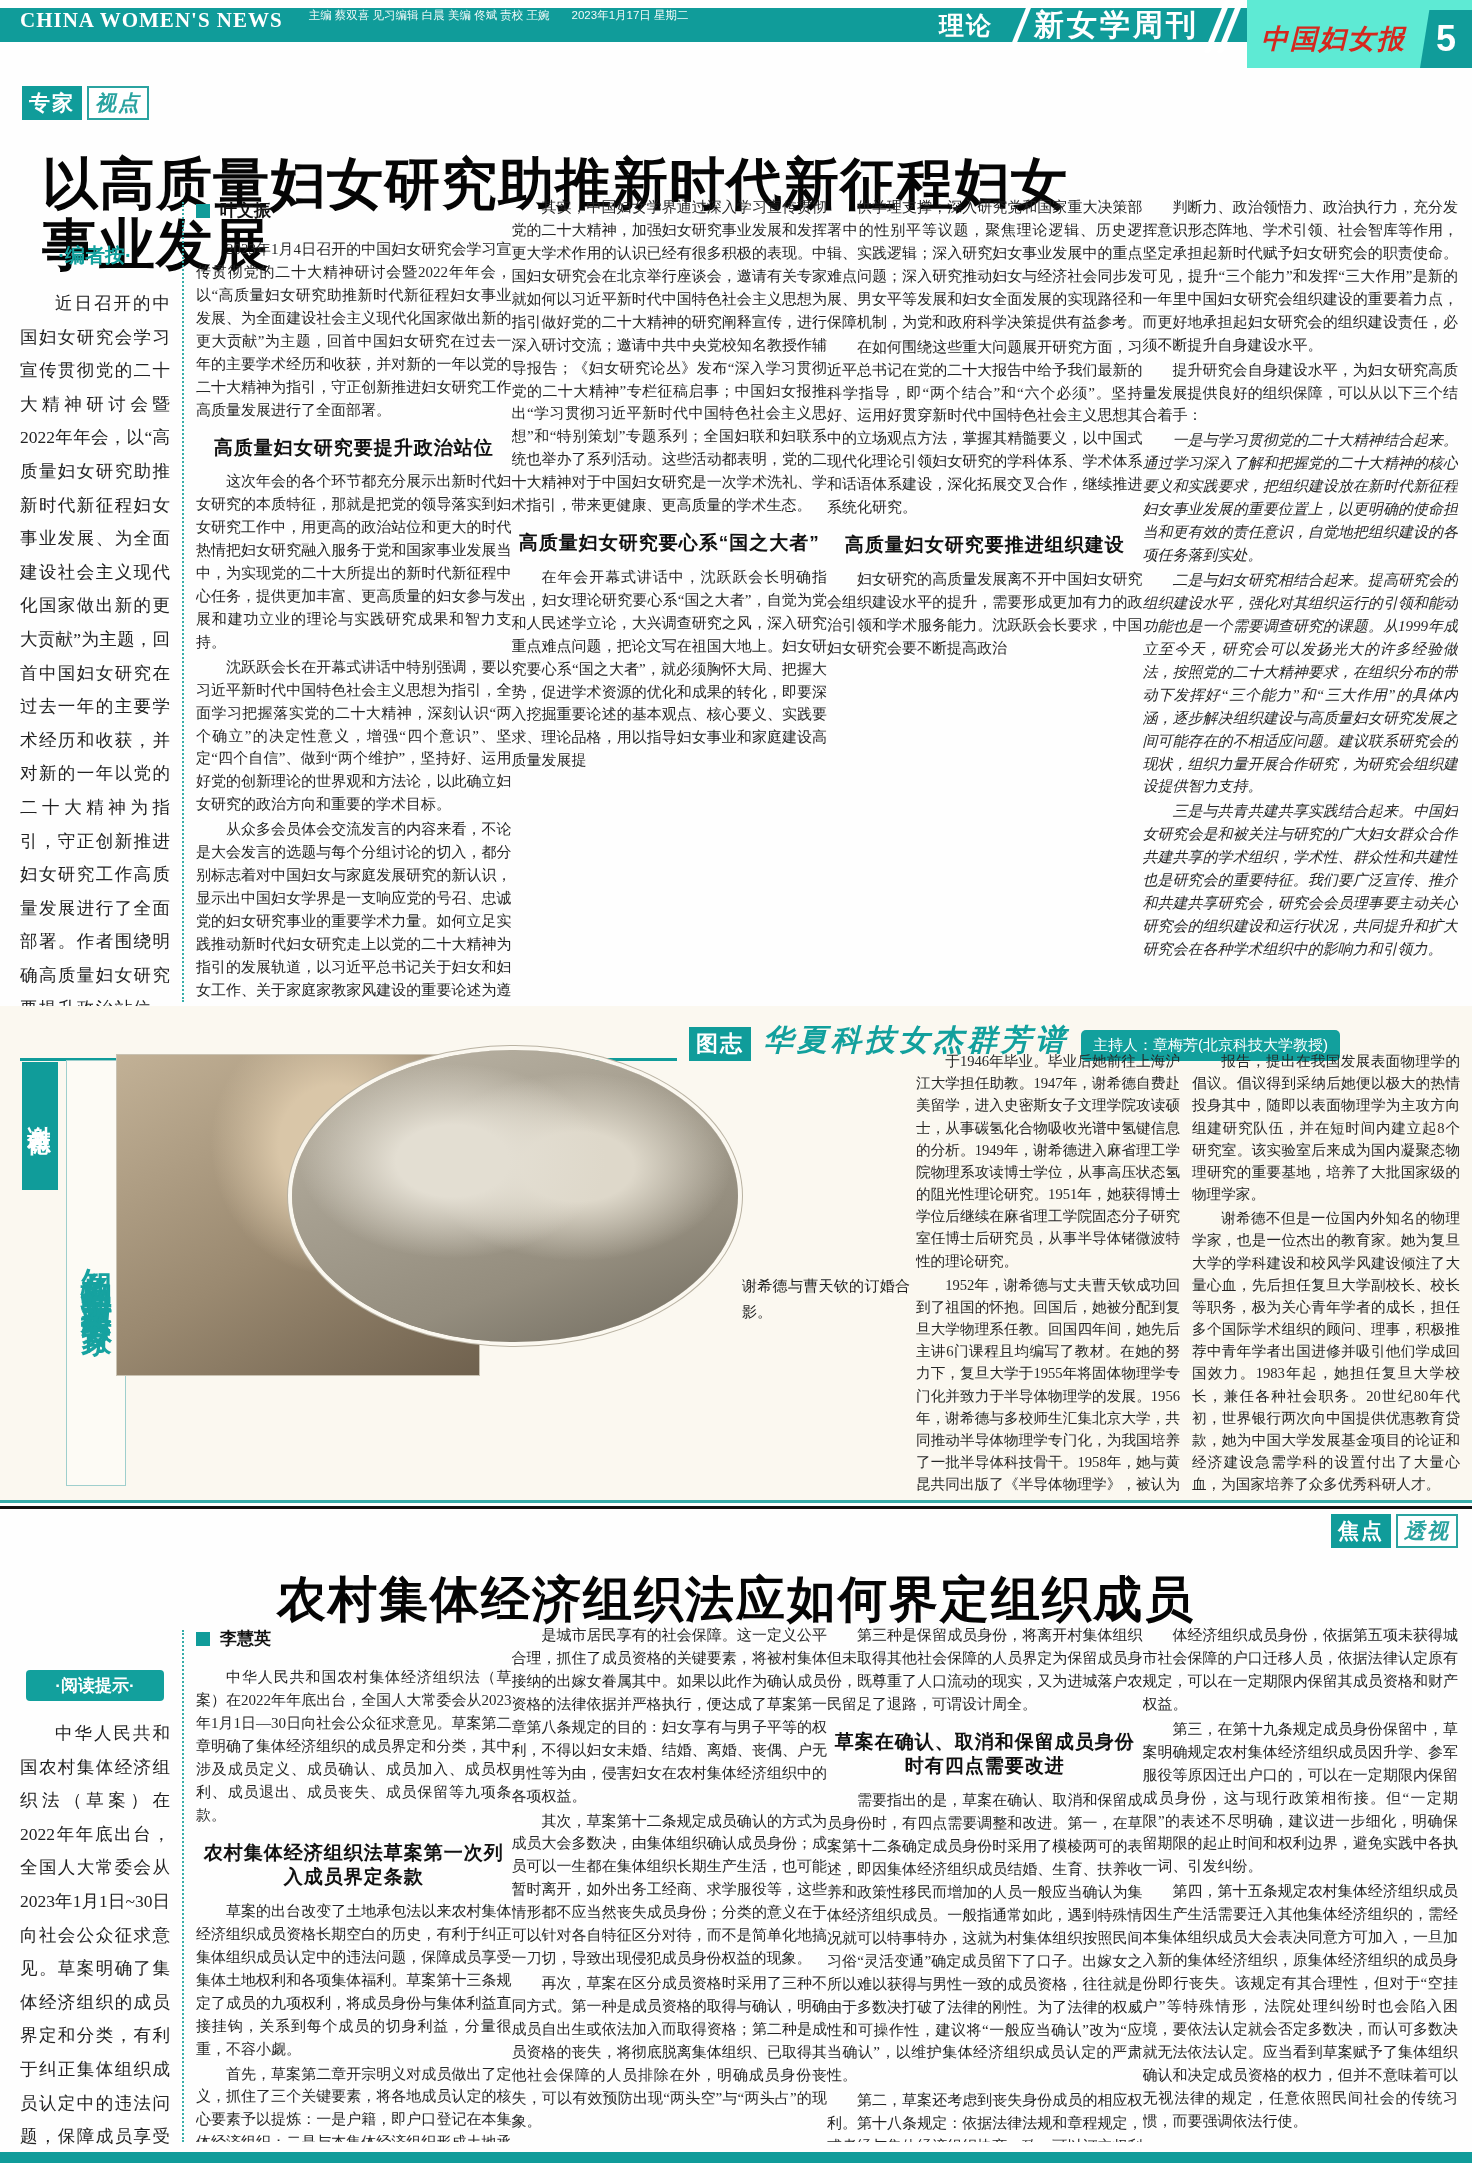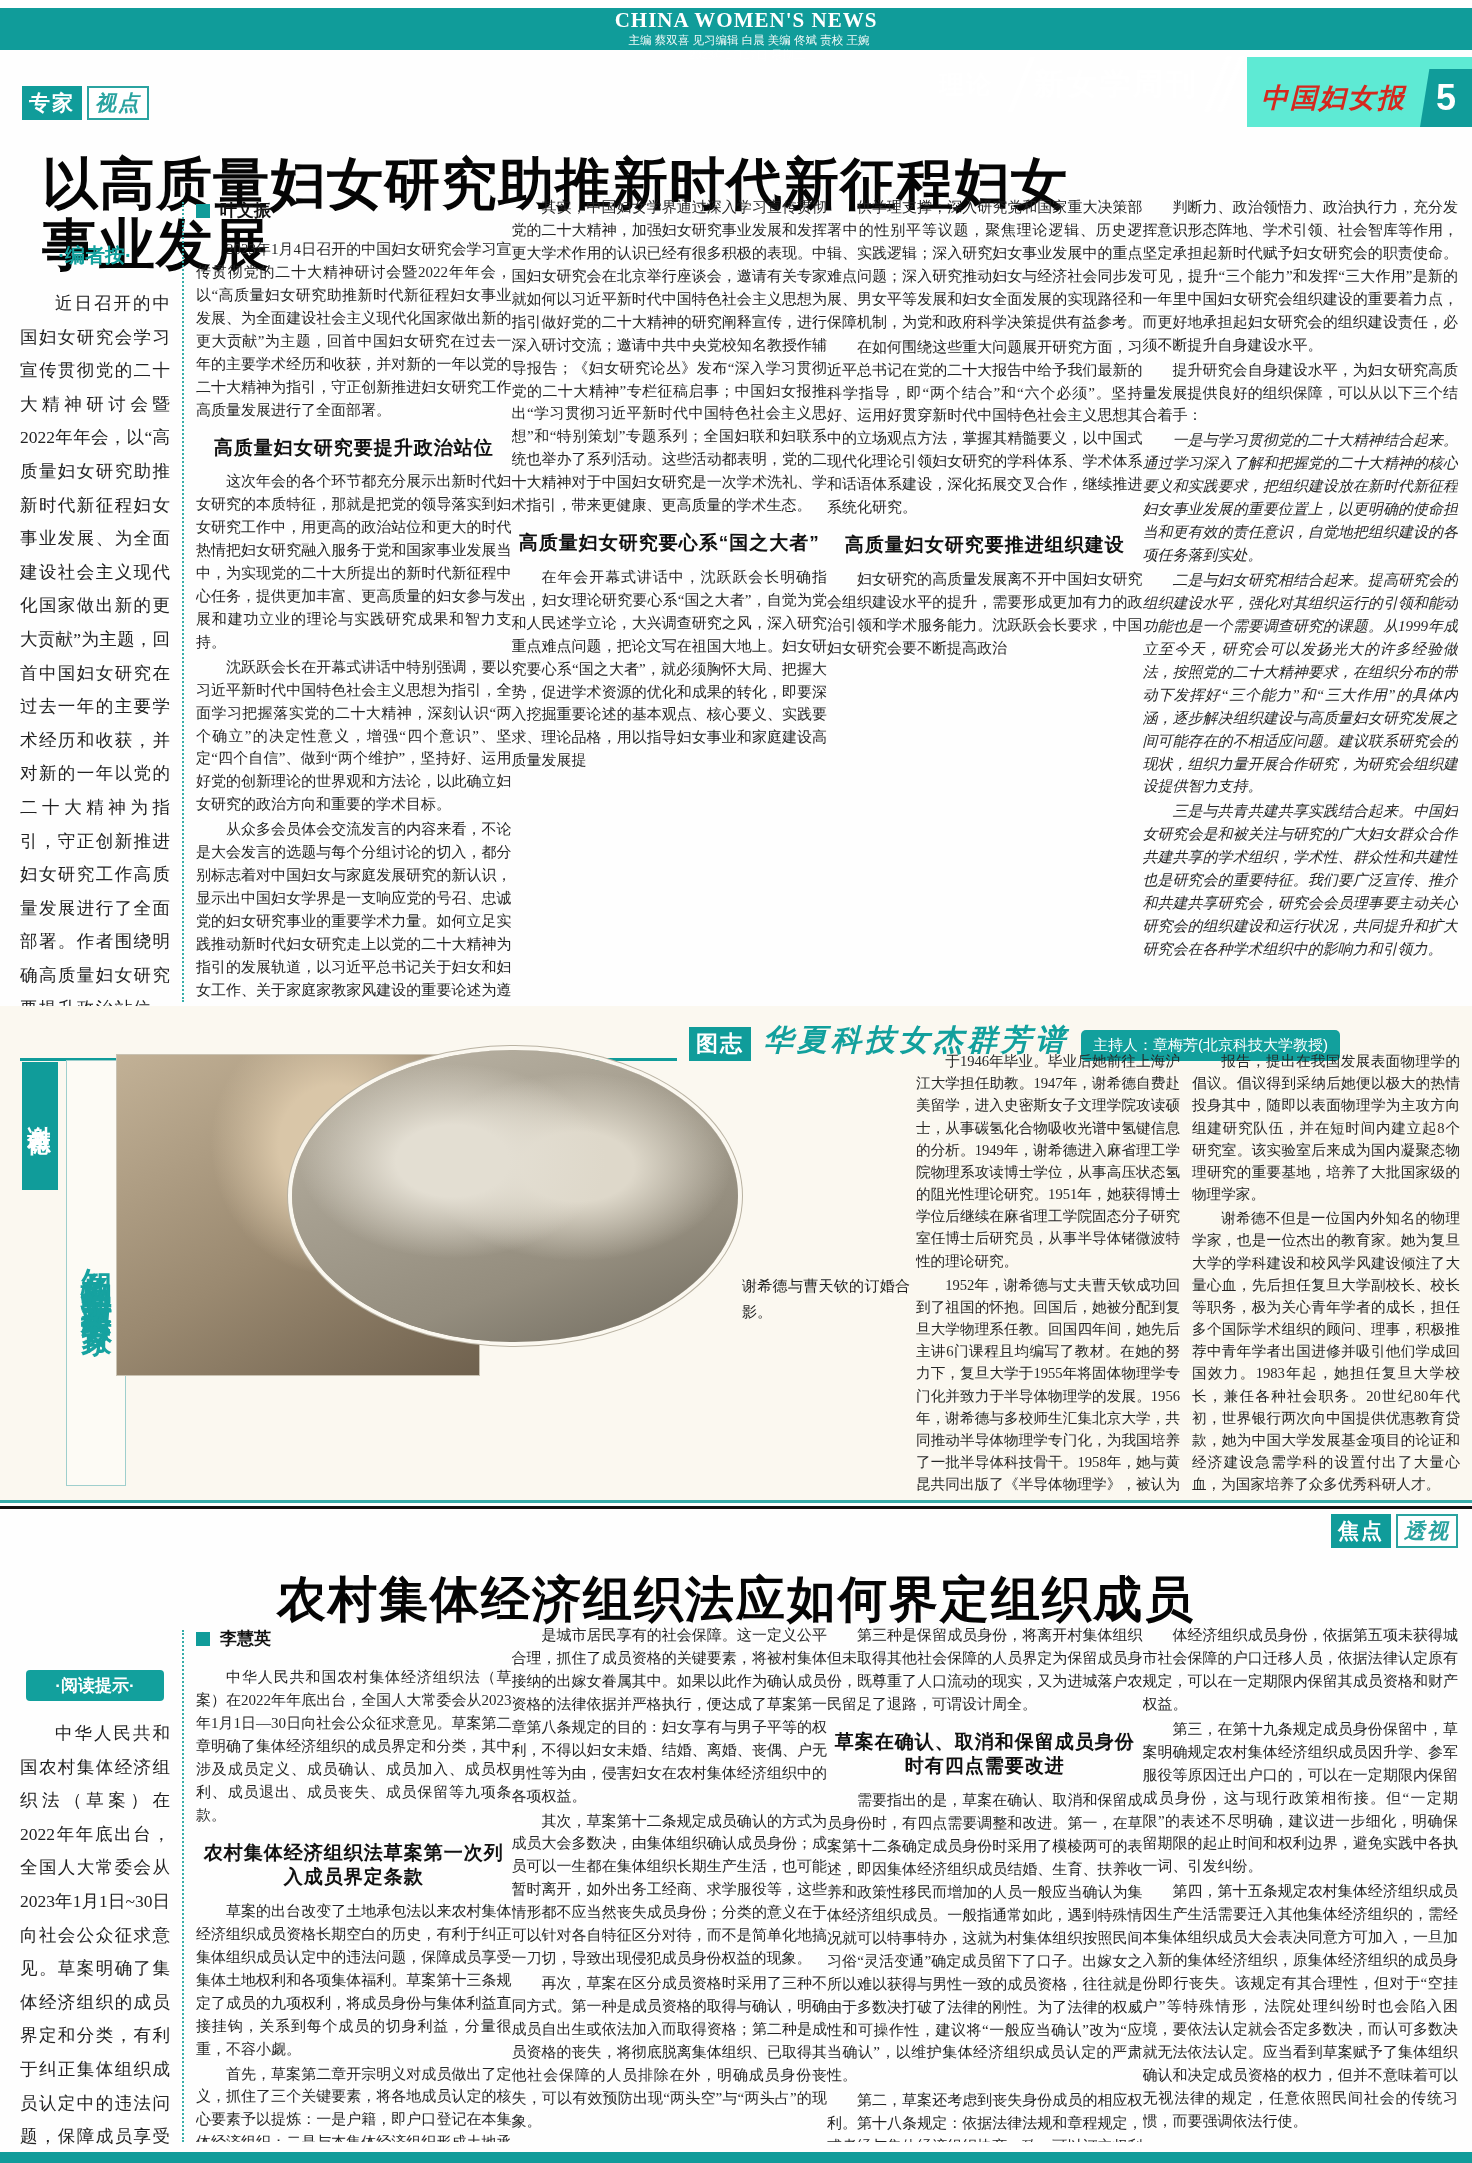--- a/index.html
+++ b/index.html
@@ -1,20 +1,20 @@
 <!DOCTYPE html>
 <html><head>
 <meta charset="utf-8">
 <style>
   html,body{margin:0;padding:0;background:#e9e9e9;}
   .page{position:relative;width:1472px;height:2163px;margin:0 auto;background:#fefefe;
         font-family:"Liberation Serif","DejaVu Serif",serif;color:#2a2a2a;overflow:hidden;}
   
-  .band{position:absolute;left:0;top:8px;right:0;height:42px;background:#109c9a;
-        display:flex;align-items:center;color:#fff;flex-direction:column;}
+  .band{position:absolute;left:0;top:8px;right:0;height:34px;background:#109c9a;
+        display:flex;align-items:flex-start;color:#fff;}
   .masthead{font-family:"Liberation Serif",serif;font-weight:bold;font-size:21px;
             letter-spacing:1px;margin-left:20px;white-space:nowrap;}
   .staffline{font-family:"Liberation Sans",sans-serif;font-size:11.5px;margin-left:26px;white-space:nowrap;opacity:.95;}
   .dateline{font-family:"Liberation Sans",sans-serif;font-size:11.5px;margin-left:22px;white-space:nowrap;opacity:.95;}
   .band-right{display:flex;align-items:center;height:100%;margin-left:auto;}
   .sec-label{font-size:25px;font-weight:bold;letter-spacing:2px;margin-right:16px;}
   .wslash{width:5px;height:130%;background:#fff;transform:skewX(-22deg);margin:0 10px;}
   .weekly-label{font-size:30px;font-weight:bold;letter-spacing:3px;white-space:nowrap;}
   .dblslash{display:flex;margin:0 6px 0 16px;}
   .dblslash i{display:block;width:6px;height:56px;background:#fff;transform:skewX(-22deg);margin-right:7px;}

